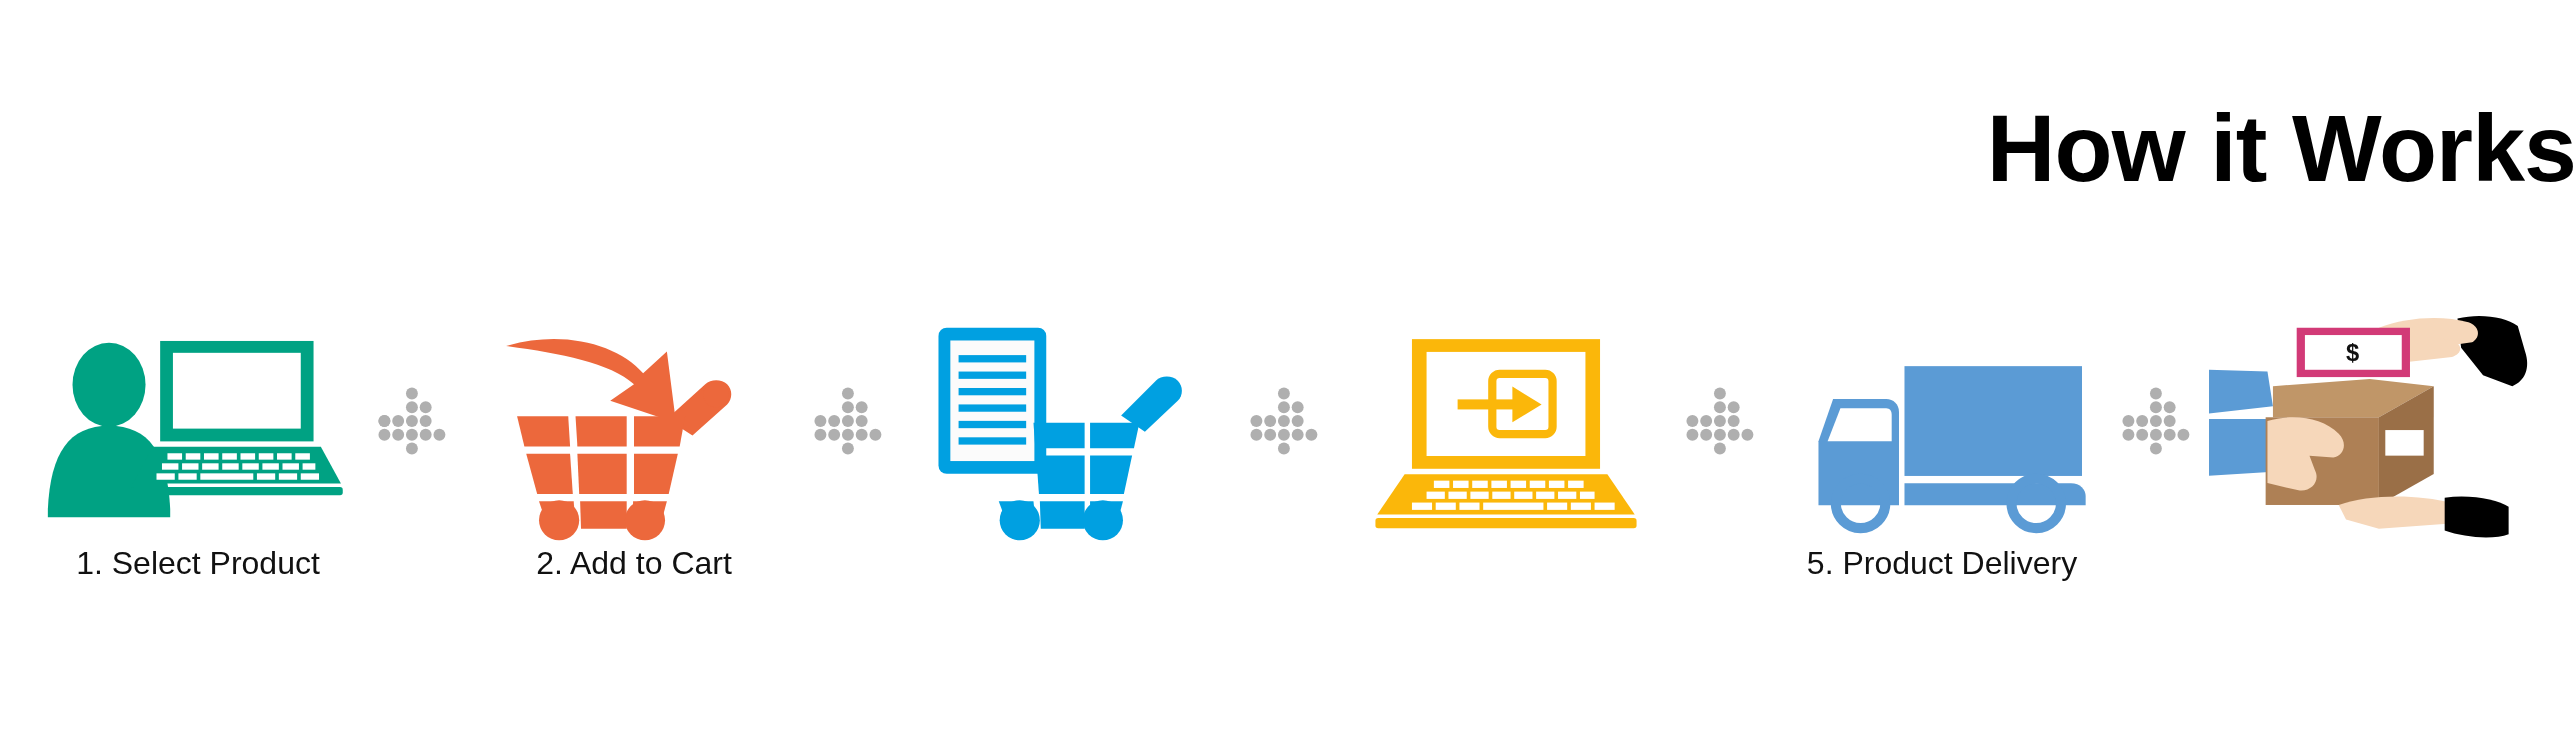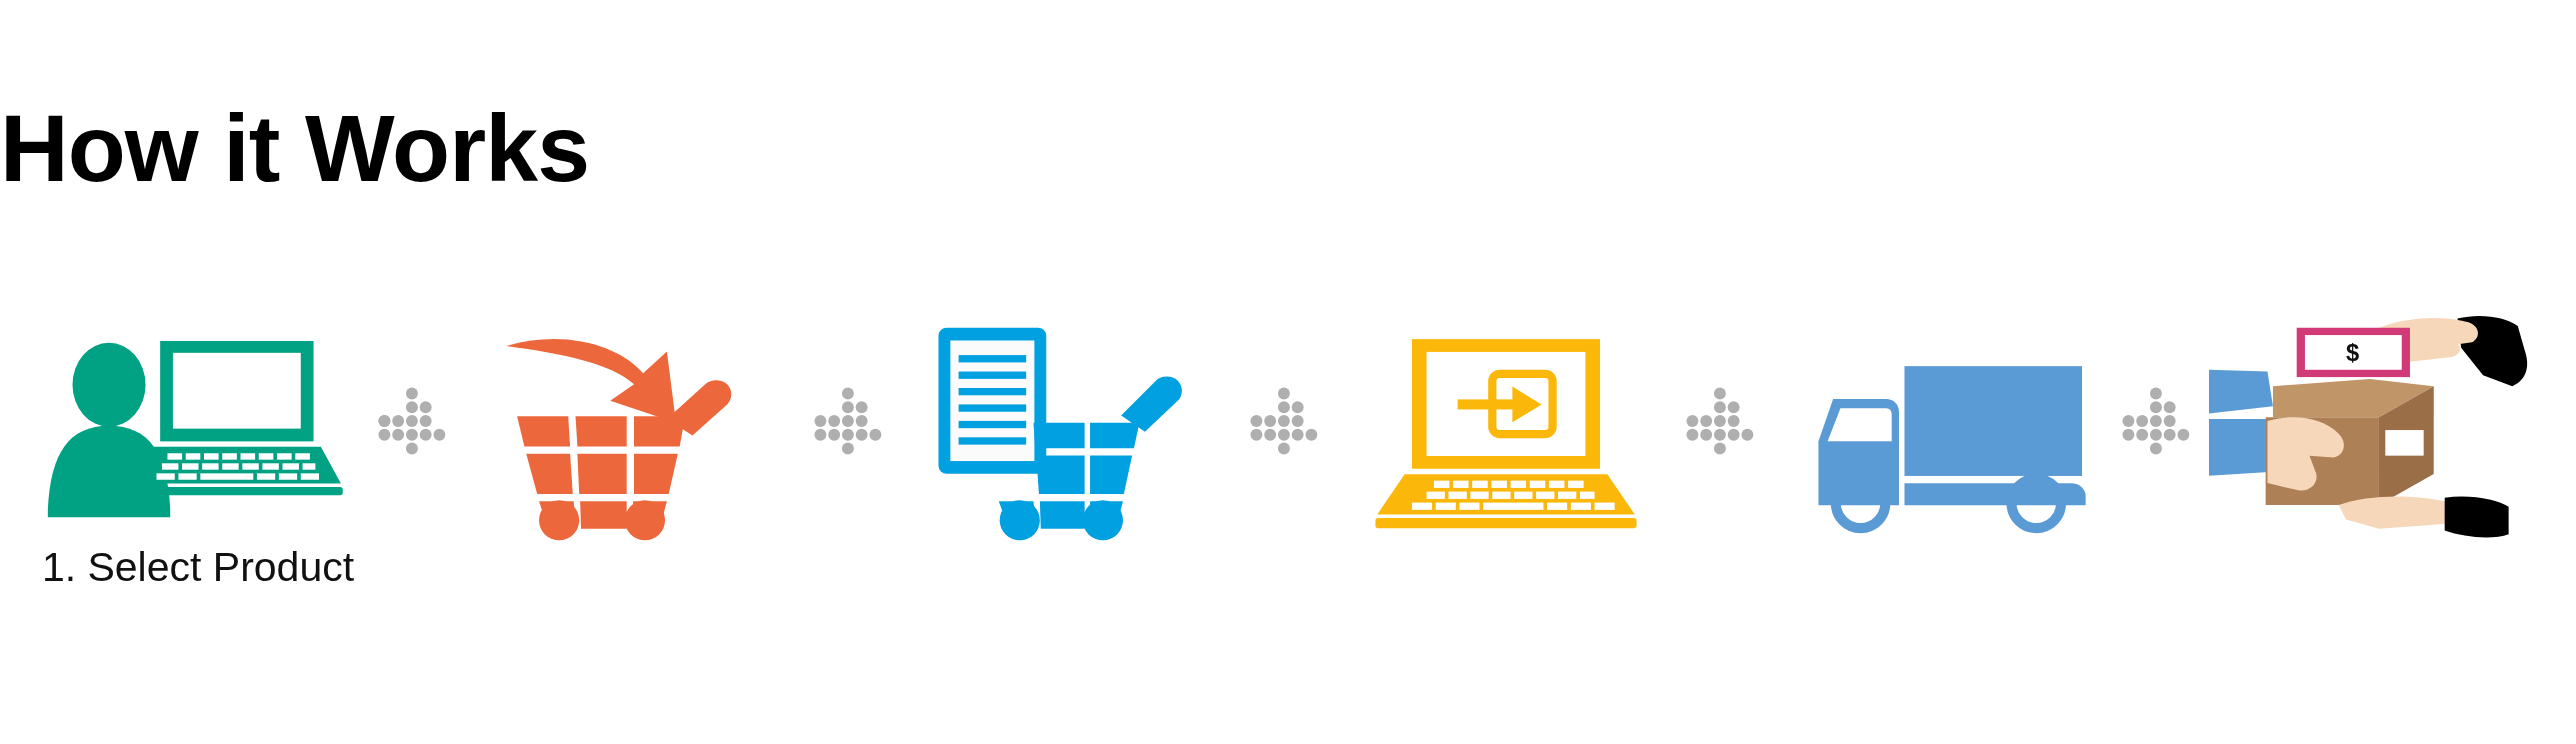--- a/index.html
+++ b/index.html
@@ -19,21 +19,21 @@
     height: 745px;
     background: #ffffff;
   }
 
   
   #page-title {
     position: absolute;
     top: 101px;
     left: 0;
     width: 2576px;
-    text-align: left;
+    text-align: right;
     font-family: "Liberation Sans Narrow", "Liberation Sans", sans-serif;
     font-size: 95px;
     font-weight: bold;
     line-height: 1;
     letter-spacing: -0.9px;
     color: #000000;
     white-space: nowrap;
   }
 
   
@@ -62,21 +62,21 @@
     width: 348px;
     height: 238px;
     display: flex;
     align-items: flex-end;
     justify-content: center;
   }
   .step-art svg { display: block; }
   .step-label {
     margin-top: 7.3px;
     font-family: "Liberation Sans Narrow", "Liberation Sans", sans-serif;
-    font-size: 41px;
+    font-size: 32px;
     font-weight: normal;
     color: #111111;
     white-space: nowrap;
     line-height: 1;
     letter-spacing: 0px;
     text-align: center;
   }
 
   
   .arrow-sep {
@@ -196,20 +196,21 @@
             <circle cx="68" cy="230" r="0"></circle>
           </g>
         </svg>
         <svg width="274" height="46" viewBox="0 0 300 50" style="position:absolute; bottom:-5.5px; left:37px;">
           <g fill="#EC683C">
             <circle cx="68" cy="22" r="22"></circle>
             <circle cx="162" cy="22" r="22"></circle>
           </g>
         </svg>
       </div>
+      <div class="step-label">2. Add to Cart</div>
     </div>
 
     <div class="arrow-sep">
       <svg width="77" height="68" viewBox="0 0 84 74">
         <g fill="#AFAFAF">
           <circle cx="37" cy="7" r="6.5"></circle>
           <circle cx="37" cy="22" r="6.5"></circle>
             <circle cx="52" cy="22" r="6.5"></circle>
           <circle cx="7" cy="37" r="6.5"></circle>
             <circle cx="22" cy="37" r="6.5"></circle>
@@ -368,20 +369,21 @@
 
           </g>
           <path d="M54 56 L104 56 C108 56 110 59 110 63 L110 92 L40 92 Z" fill="#ffffff"></path>
 
           <g fill="none" stroke="#5B9BD5" stroke-width="11">
             <circle cx="76" cy="160" r="27"></circle>
             <circle cx="268" cy="160" r="27"></circle>
           </g>
         </svg>
       </div>
+      <div class="step-label">5. Product Delivery</div>
     </div>
 
     <div class="arrow-sep">
       <svg width="77" height="68" viewBox="0 0 84 74">
         <g fill="#AFAFAF">
           <circle cx="37" cy="7" r="6.5"></circle>
           <circle cx="37" cy="22" r="6.5"></circle>
             <circle cx="52" cy="22" r="6.5"></circle>
           <circle cx="7" cy="37" r="6.5"></circle>
             <circle cx="22" cy="37" r="6.5"></circle>

